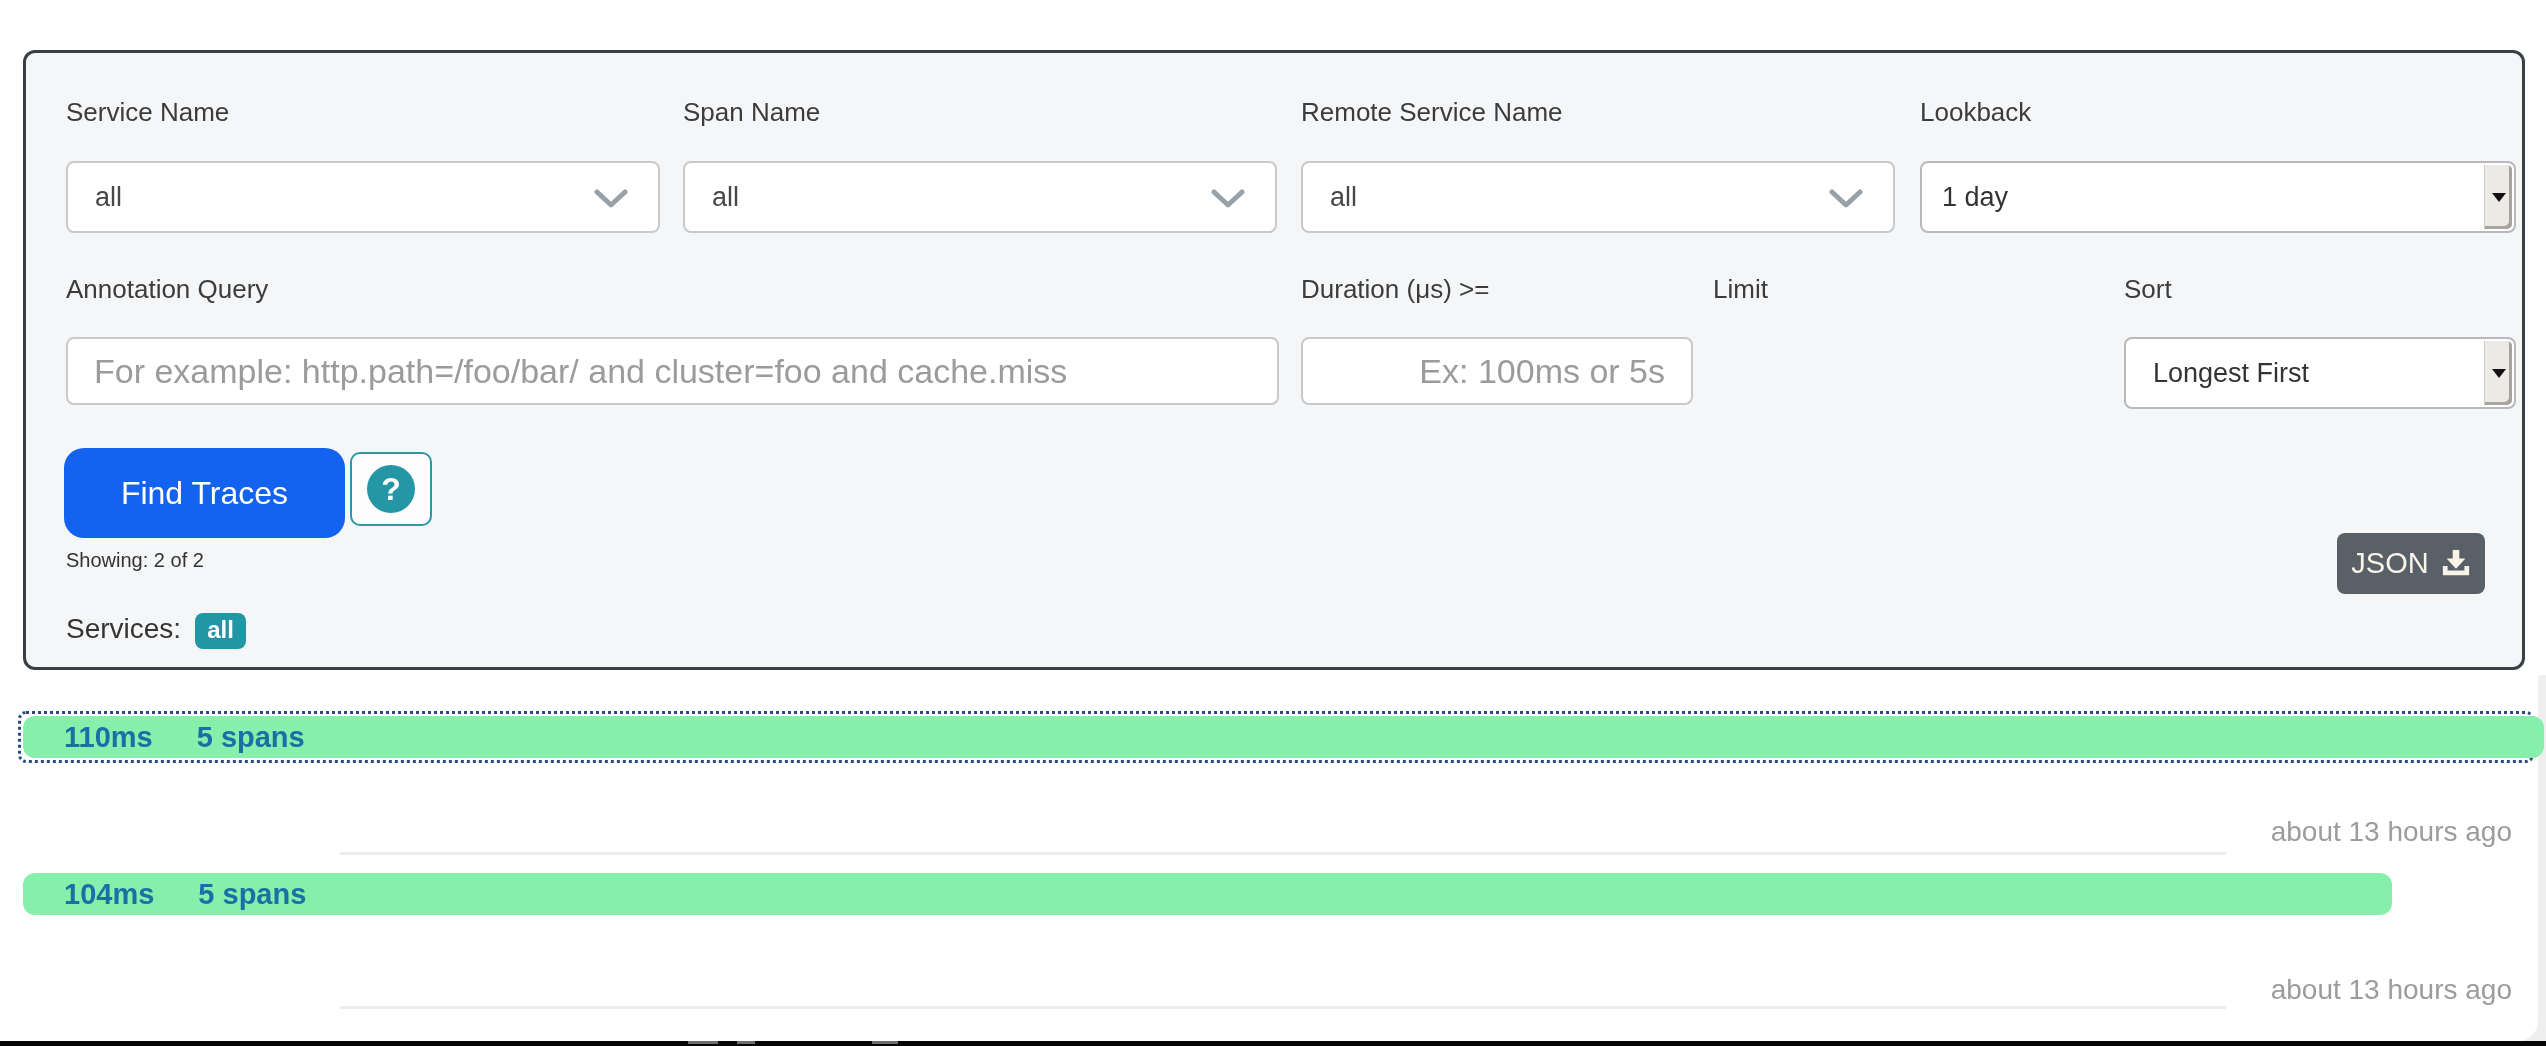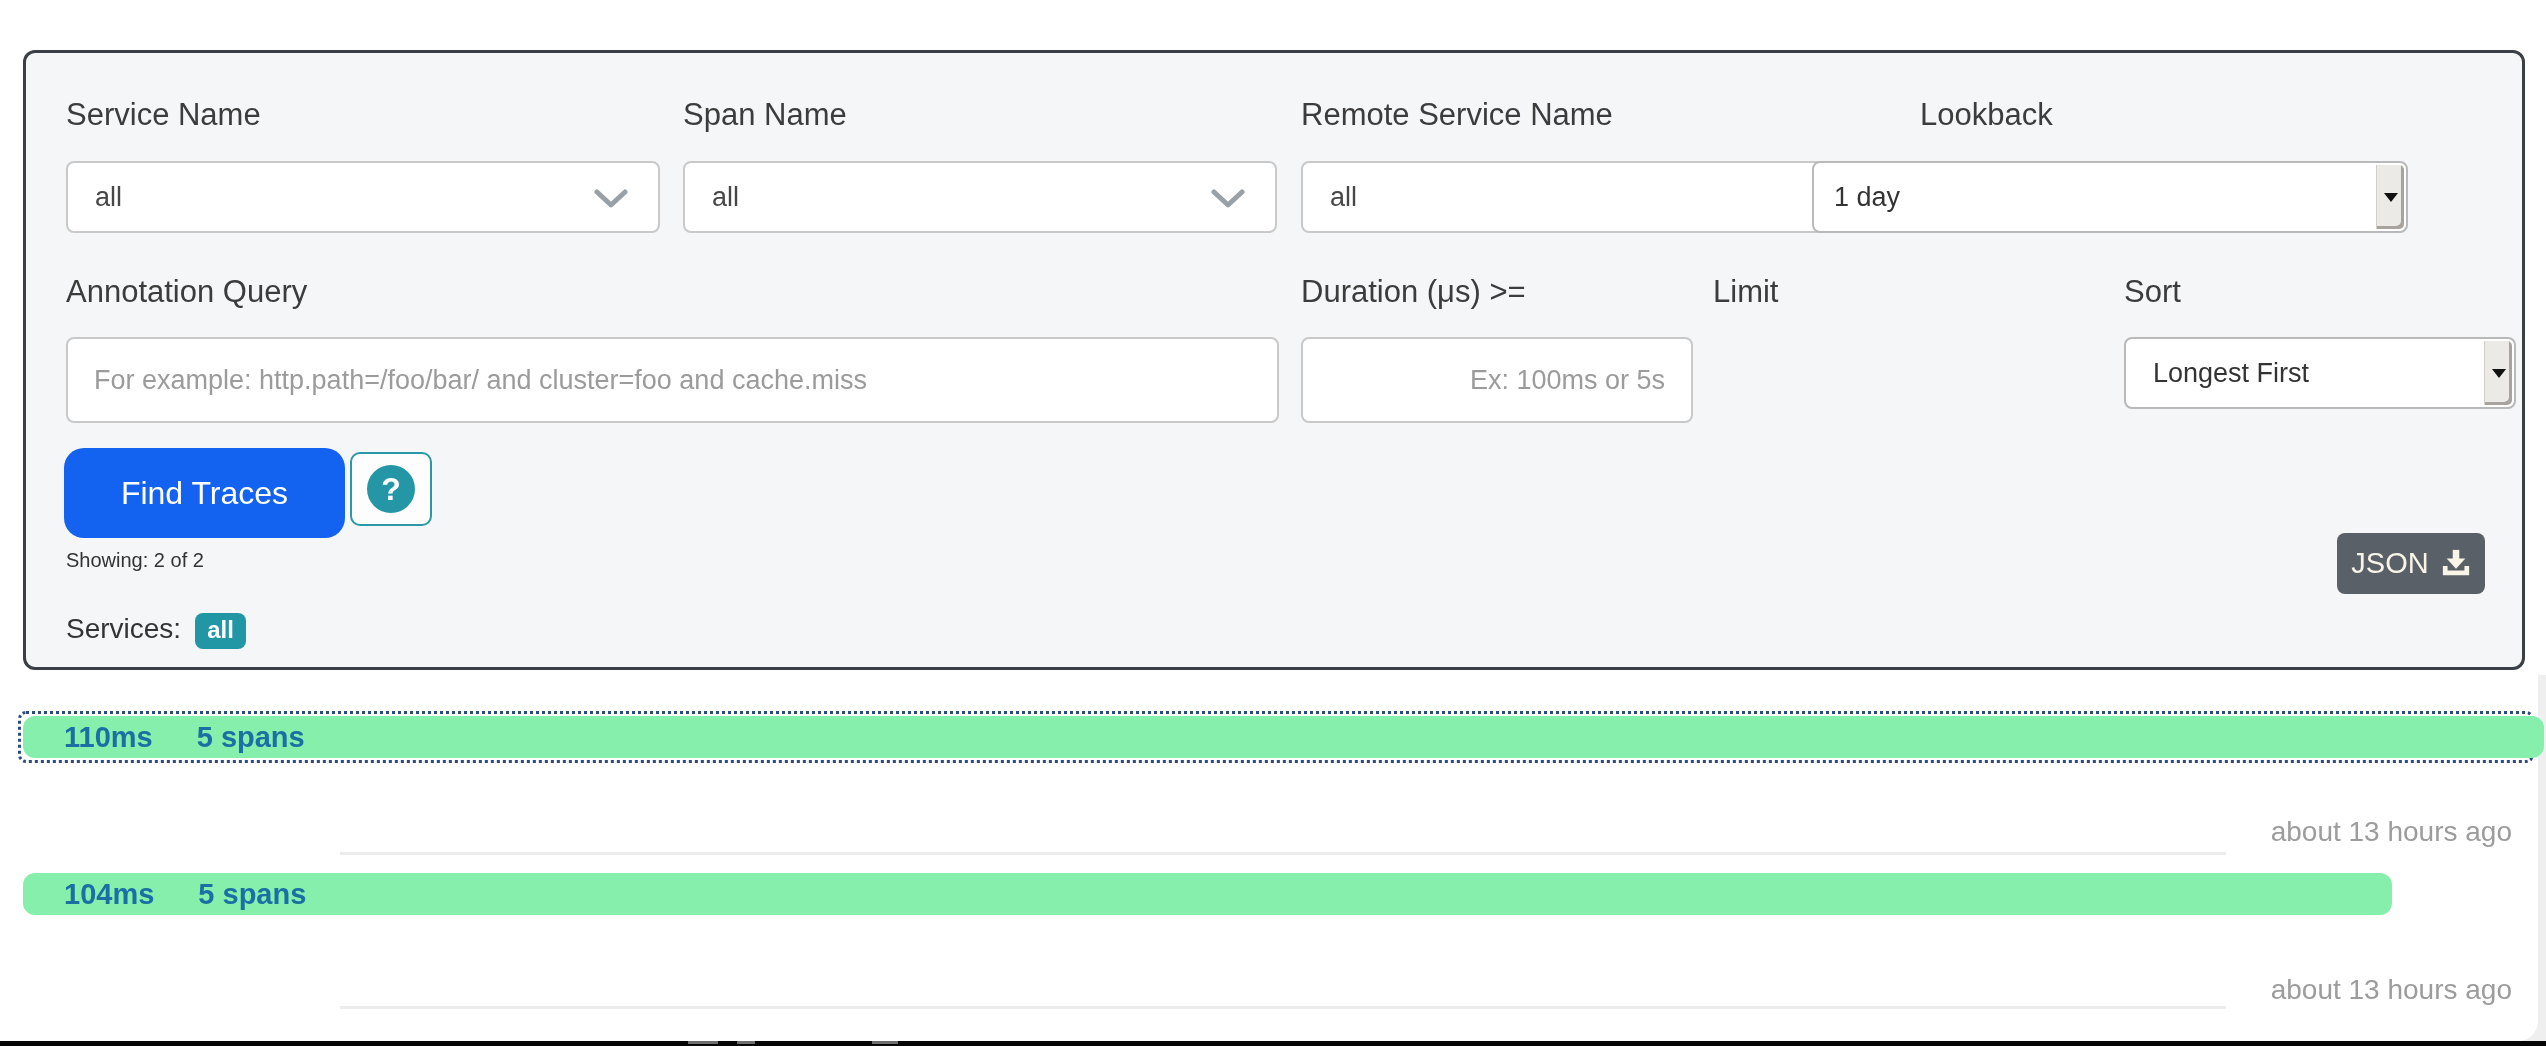--- a/index.html
+++ b/index.html
@@ -7,55 +7,55 @@
     width:2546px;height:1046px;position:relative;overflow:hidden;
     background:#ffffff;
     font-family:"Liberation Sans", sans-serif;
   }
   
   .search-panel{
     position:absolute;left:23px;top:50px;width:2502px;height:620px;
     background:#f5f6f7;border:3px solid #3a3f45;border-radius:12px;
     box-sizing:border-box;
   }
-  .lbl{position:absolute;font-size:31px;color:#3c3c3c;white-space:nowrap;}
+  .lbl{position:absolute;font-size:26px;color:#3c3c3c;white-space:nowrap;}
   .lbl-service{left:40px;top:44px;}
   .lbl-span{left:657px;top:44px;}
   .lbl-remote{left:1275px;top:44px;}
   .lbl-lookback{left:1894px;top:44px;}
   .lbl-annotation{left:40px;top:221px;}
   .lbl-duration{left:1275px;top:221px;}
   .lbl-limit{left:1687px;top:221px;}
   .lbl-sort{left:2098px;top:221px;}
 
   .box{
     position:absolute;height:72px;background:#fff;box-sizing:border-box;
     border:2px solid #c9c9c9;border-radius:8px;font-size:27px;color:#474747;
   }
   .sel-custom{display:flex;align-items:center;padding:0 70px 0 27px;cursor:pointer;}
   .sel-custom .chev{position:absolute;right:30px;top:26px;}
   .sel-service{left:40px;top:108px;width:594px;}
   .sel-span{left:657px;top:108px;width:594px;}
   .sel-remote{left:1275px;top:108px;width:594px;}
 
   .sel-native{display:flex;align-items:center;padding:0 40px 0 27px;color:#333;cursor:pointer;border-color:#b9b9b9;}
-  .sel-lookback{left:1786px;top:108px;width:596px;padding-left:20px;}
+  .sel-lookback{left:1894px;top:108px;width:596px;padding-left:20px;}
   .sel-sort{left:2098px;top:284px;width:392px;}
   .native-strip{
     position:absolute;right:2px;top:2px;bottom:2px;width:27px;
     background:#eceae7;border-left:1px solid #d2cdc8;
     box-shadow:inset -3px -3px 0 #a8a39d;
     border-radius:0 5px 5px 0;
     display:flex;align-items:center;justify-content:center;
   }
   .native-arrow{width:0;height:0;border-left:7px solid transparent;border-right:7px solid transparent;border-top:9px solid #111;}
 
   .text-input{
-    position:absolute;height:86px;background:#fff;box-sizing:border-box;
-    border:2px solid #c9c9c9;border-radius:8px;font-size:27px;color:#333;
+    position:absolute;height:68px;background:#fff;box-sizing:border-box;
+    border:2px solid #c9c9c9;border-radius:8px;font-size:34px;color:#333;
     padding:0 26px;font-family:inherit;outline:none;
   }
   .text-input::placeholder{color:#9b9b9b;opacity:1;}
   .inp-annotation{left:40px;top:284px;width:1213px;}
   .inp-duration{left:1275px;top:284px;width:392px;text-align:right;}
   .inp-limit{left:1687px;top:284px;width:392px;}
 
   .btn-find{
     position:absolute;left:38px;top:395px;width:281px;height:90px;
     background:#1462f0;color:#fff;font-size:32px;border:none;border-radius:20px;

